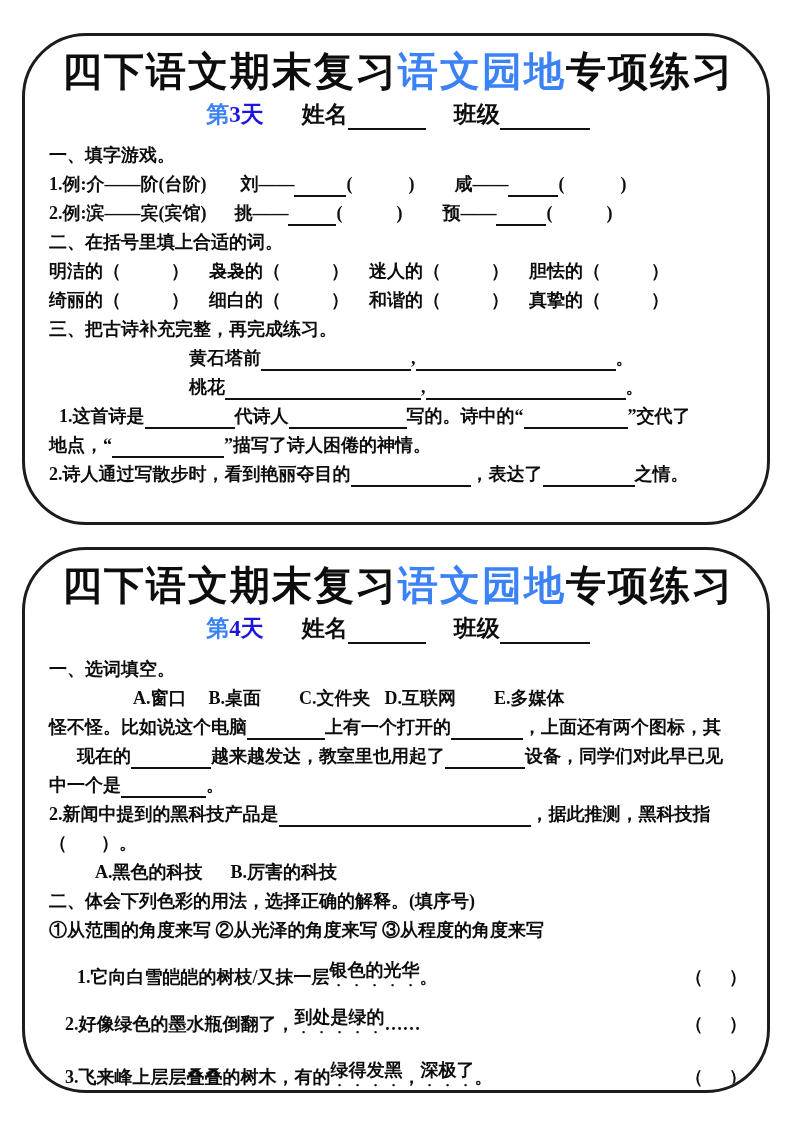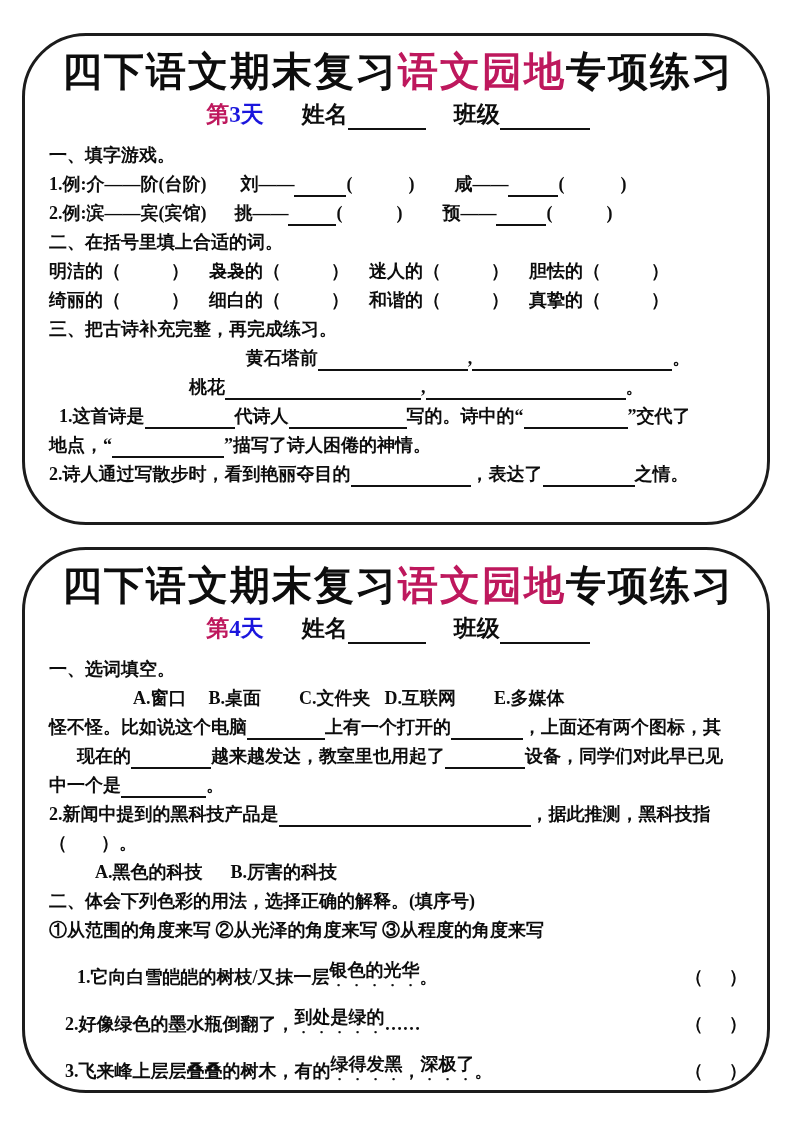--- a/index.html
+++ b/index.html
@@ -22,21 +22,21 @@
 
   .title{
     text-align:center; font-size:40px; font-weight:700;
     letter-spacing:2px; line-height:48px; white-space:nowrap;
   }
   .subtitle{
     display:flex; justify-content:center; align-items:flex-end;
     font-size:23px; font-weight:700; line-height:30px;
     margin-top:4px; margin-bottom:12px; white-space:nowrap;
   }
-  .red { color:#be185d; }
+  .red { color:#3b82f6; }
   .blue{ color:#1b16dd; }
 
   .line{
     display:flex; align-items:flex-end;
     font-size:18px; font-weight:700; line-height:26px;
     margin-top:3px; white-space:nowrap; min-width:0;
   }
   .line .main{ display:flex; align-items:flex-end; min-width:0; }
   .line .tail{ margin-left:auto; display:flex; align-items:flex-end; }
   .center-line{ justify-content:center; }
@@ -150,21 +150,21 @@
           <span>真挚的（</span>
           <span class="gap" style="width: 50px;"></span>
           <span>）</span>
         </span>
       </div>
       <div class="line">
         <span class="main">
           <span>三、把古诗补充完整，再完成练习。</span>
         </span>
       </div>
-      <div class="line" style="padding-left: 140px; justify-content: center;">
+      <div class="line" style="padding-left: 140px;">
         <span class="main">
           <span>黄石塔前</span>
           <span class="blank" style="width: 150px;"></span>
           <span>,</span>
           <span class="blank" style="width: 200px;"></span>
           <span>。</span>
         </span>
       </div>
       <div class="line" style="padding-left: 140px; align-items: center;">
         <span class="main">
@@ -307,21 +307,21 @@
           <span>2.好像绿色的墨水瓶倒翻了，</span>
           <span class="emph">到处是绿的</span>
           <span>……</span>
         </span>
         <span class="tail">
           <span>（</span>
           <span class="gap" style="width: 26px;"></span>
           <span>）</span>
         </span>
       </div>
-      <div class="line" style="padding-left: 16px; margin-top: 14px;">
+      <div class="line" style="padding-left: 16px; margin-top: 20px;">
         <span class="main">
           <span>3.飞来峰上层层叠叠的树木，有的</span>
           <span class="emph">绿得发黑</span>
           <span>，</span>
           <span class="emph">深极了</span>
           <span>。</span>
         </span>
         <span class="tail">
           <span>（</span>
           <span class="gap" style="width: 26px;"></span>

